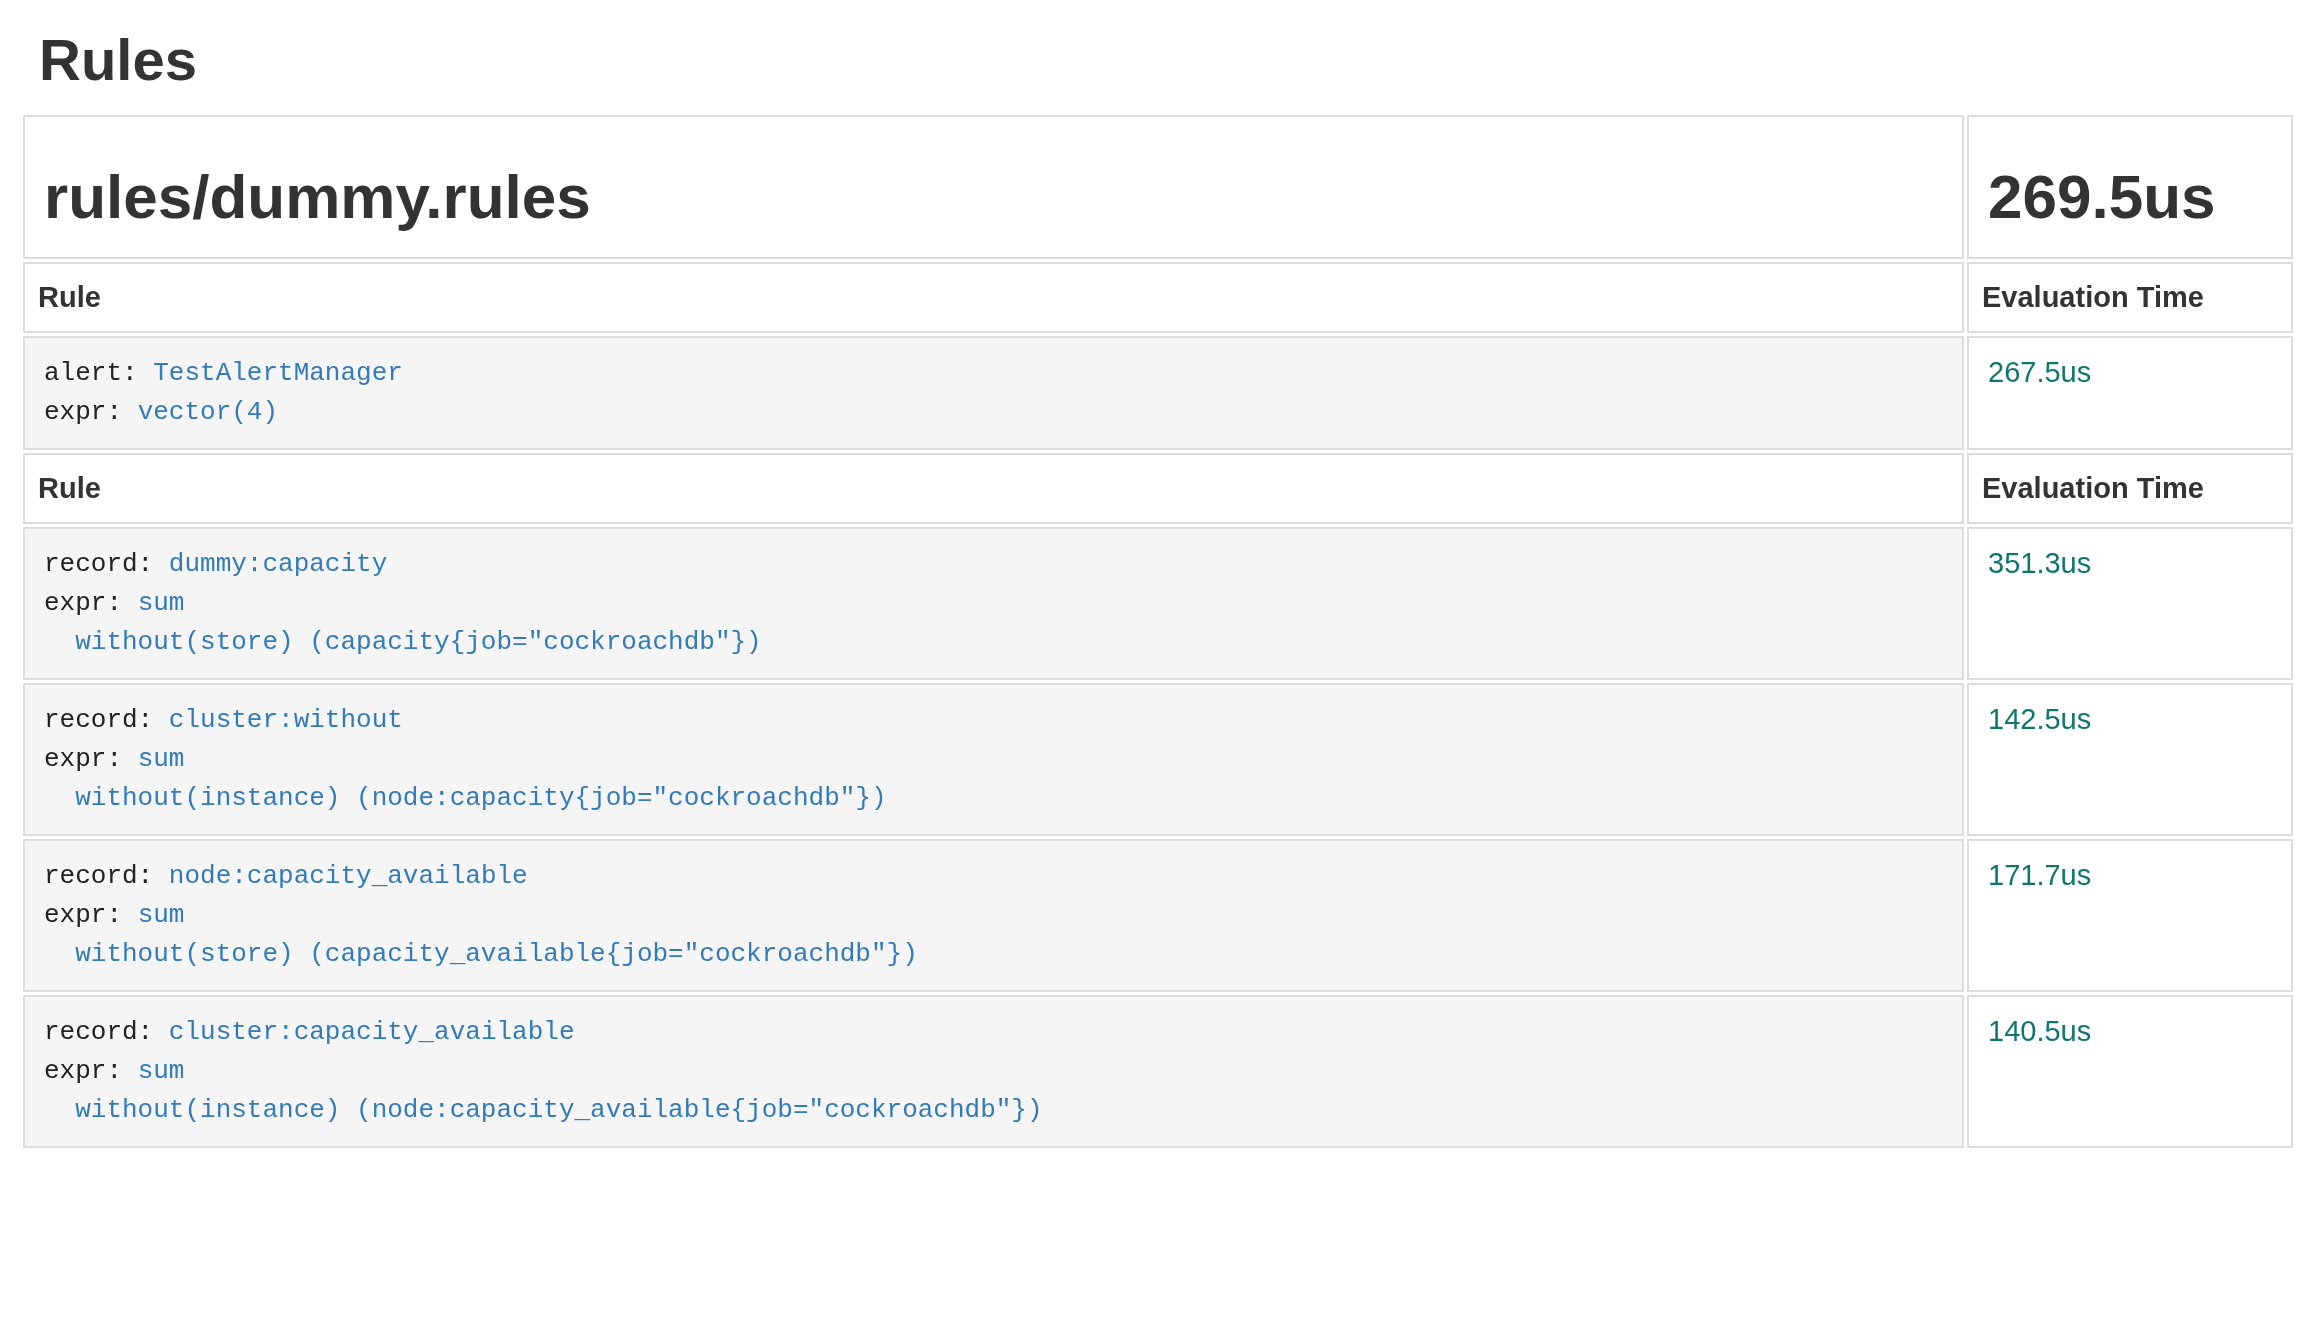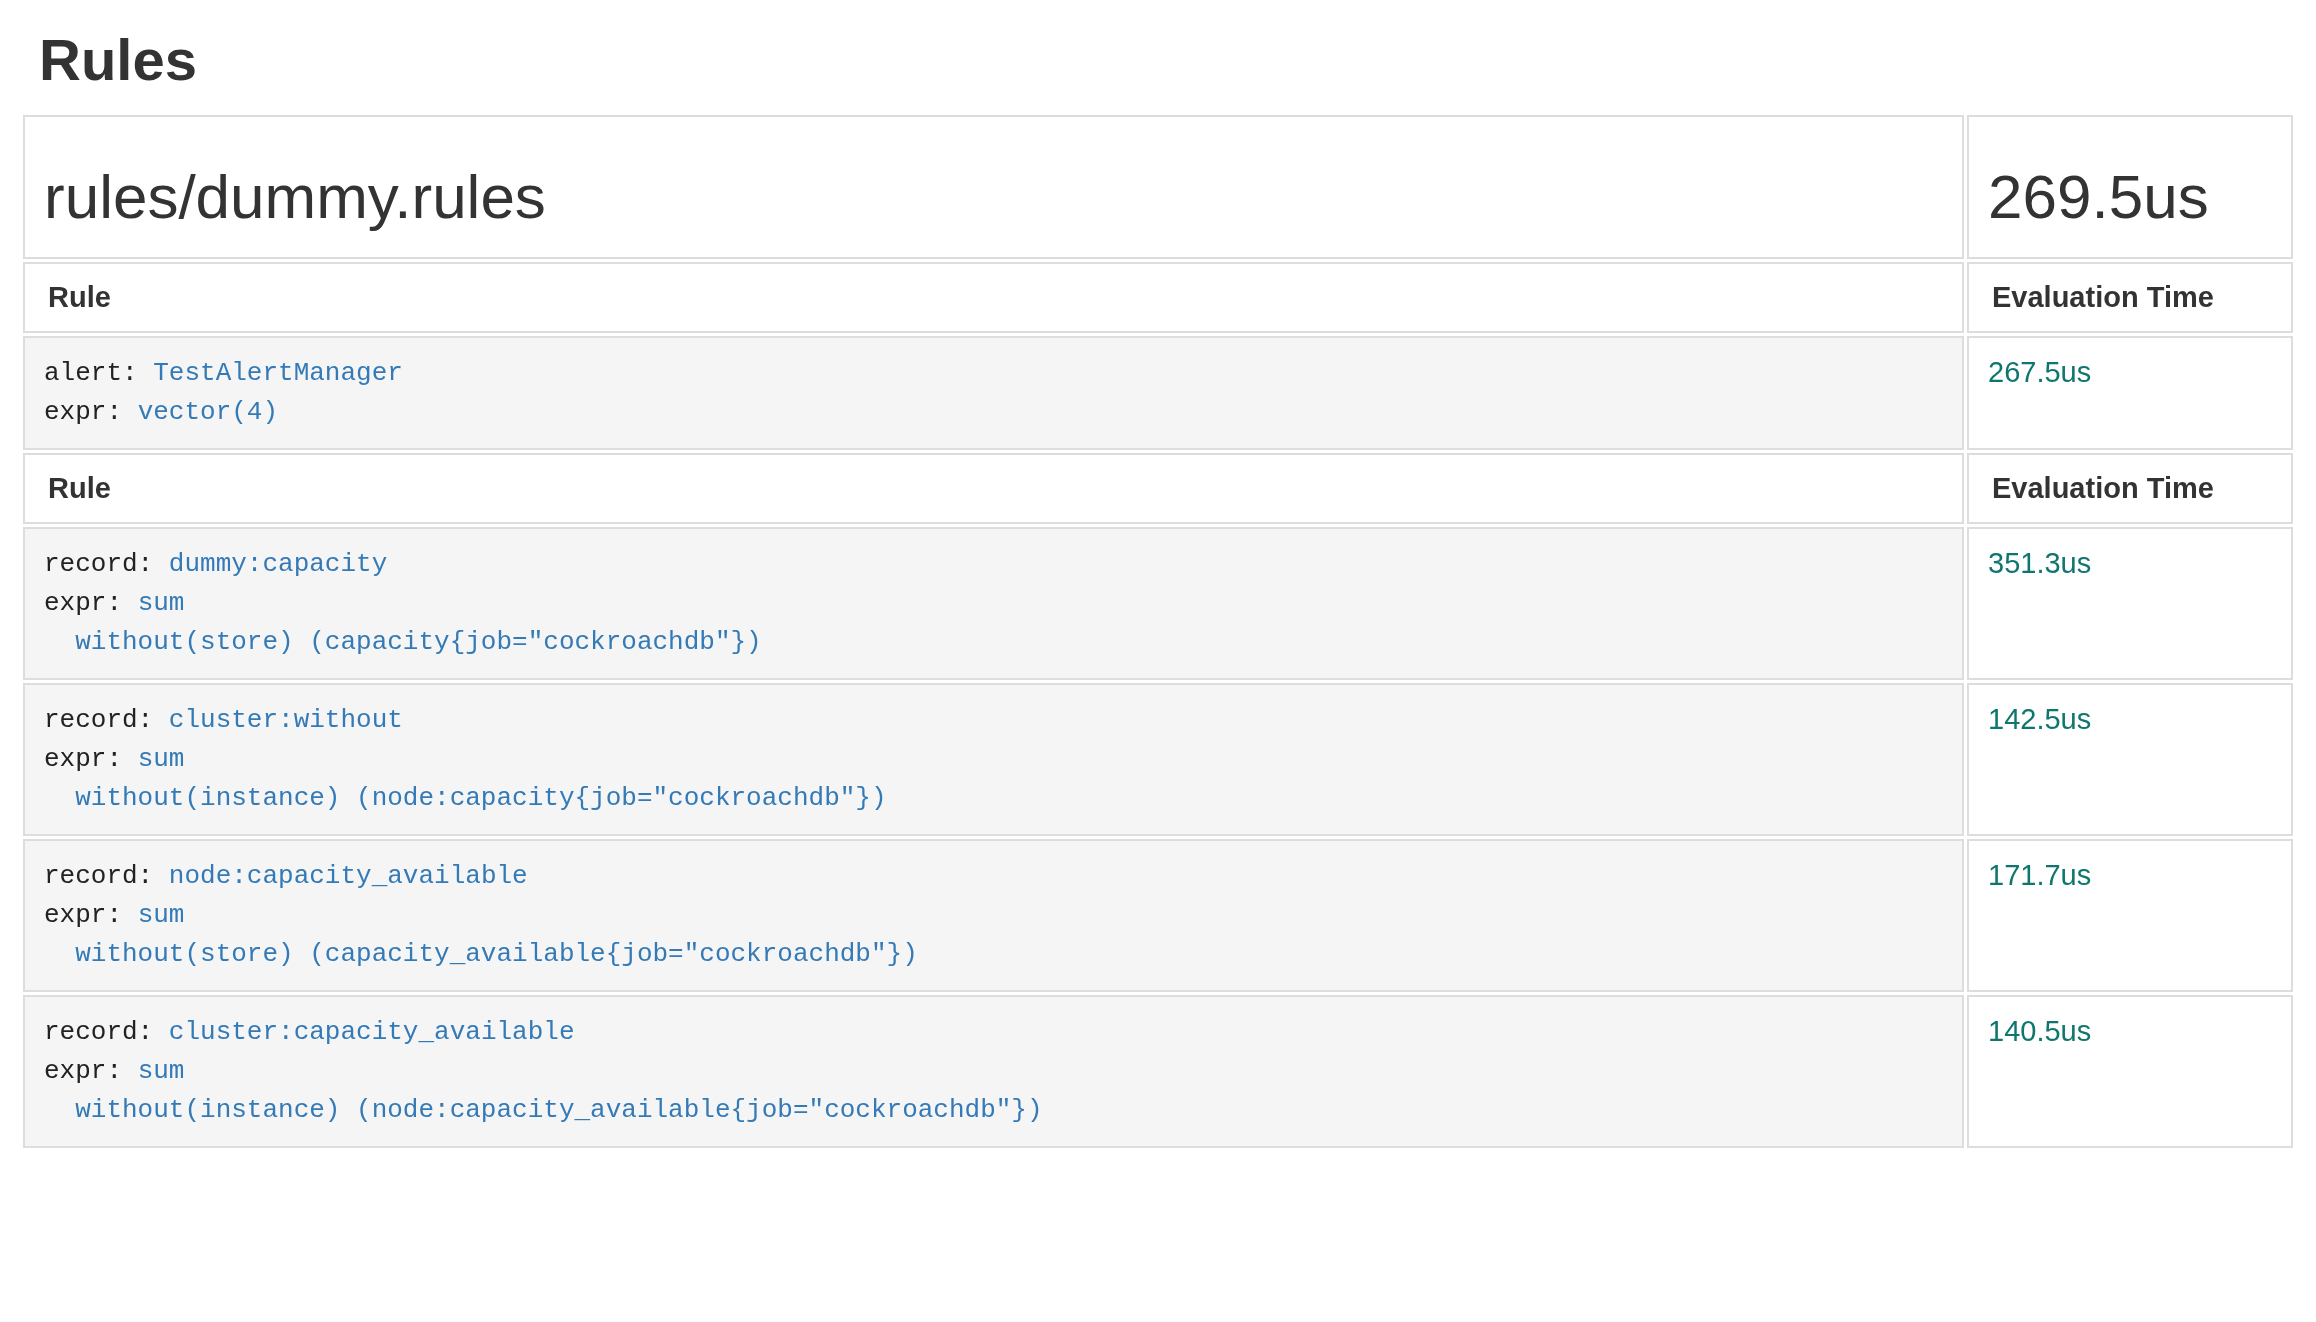--- a/index.html
+++ b/index.html
@@ -31,29 +31,29 @@
     table-layout: fixed;
   }
   col.time-col { width: 326px; }
   td, th {
     border: 2px solid #dddddd;
     vertical-align: top;
     text-align: left;
     background: #ffffff;
   }
   th {
-    padding: 17px 23px;
+    padding: 17px 13px;
     font-size: 29px;
     font-weight: 700;
     color: #333333;
   }
   td.group-cell { padding: 12px 19px; }
   h2 {
     font-size: 62px;
-    font-weight: 400;
+    font-weight: 700;
     line-height: 1.1;
     margin: 34px 0 14px 0;
     color: #333333;
     white-space: nowrap;
   }
   td.rule-cell {
     background: #f5f5f5;
     padding: 16px 19px;
   }
   td.time-cell {

